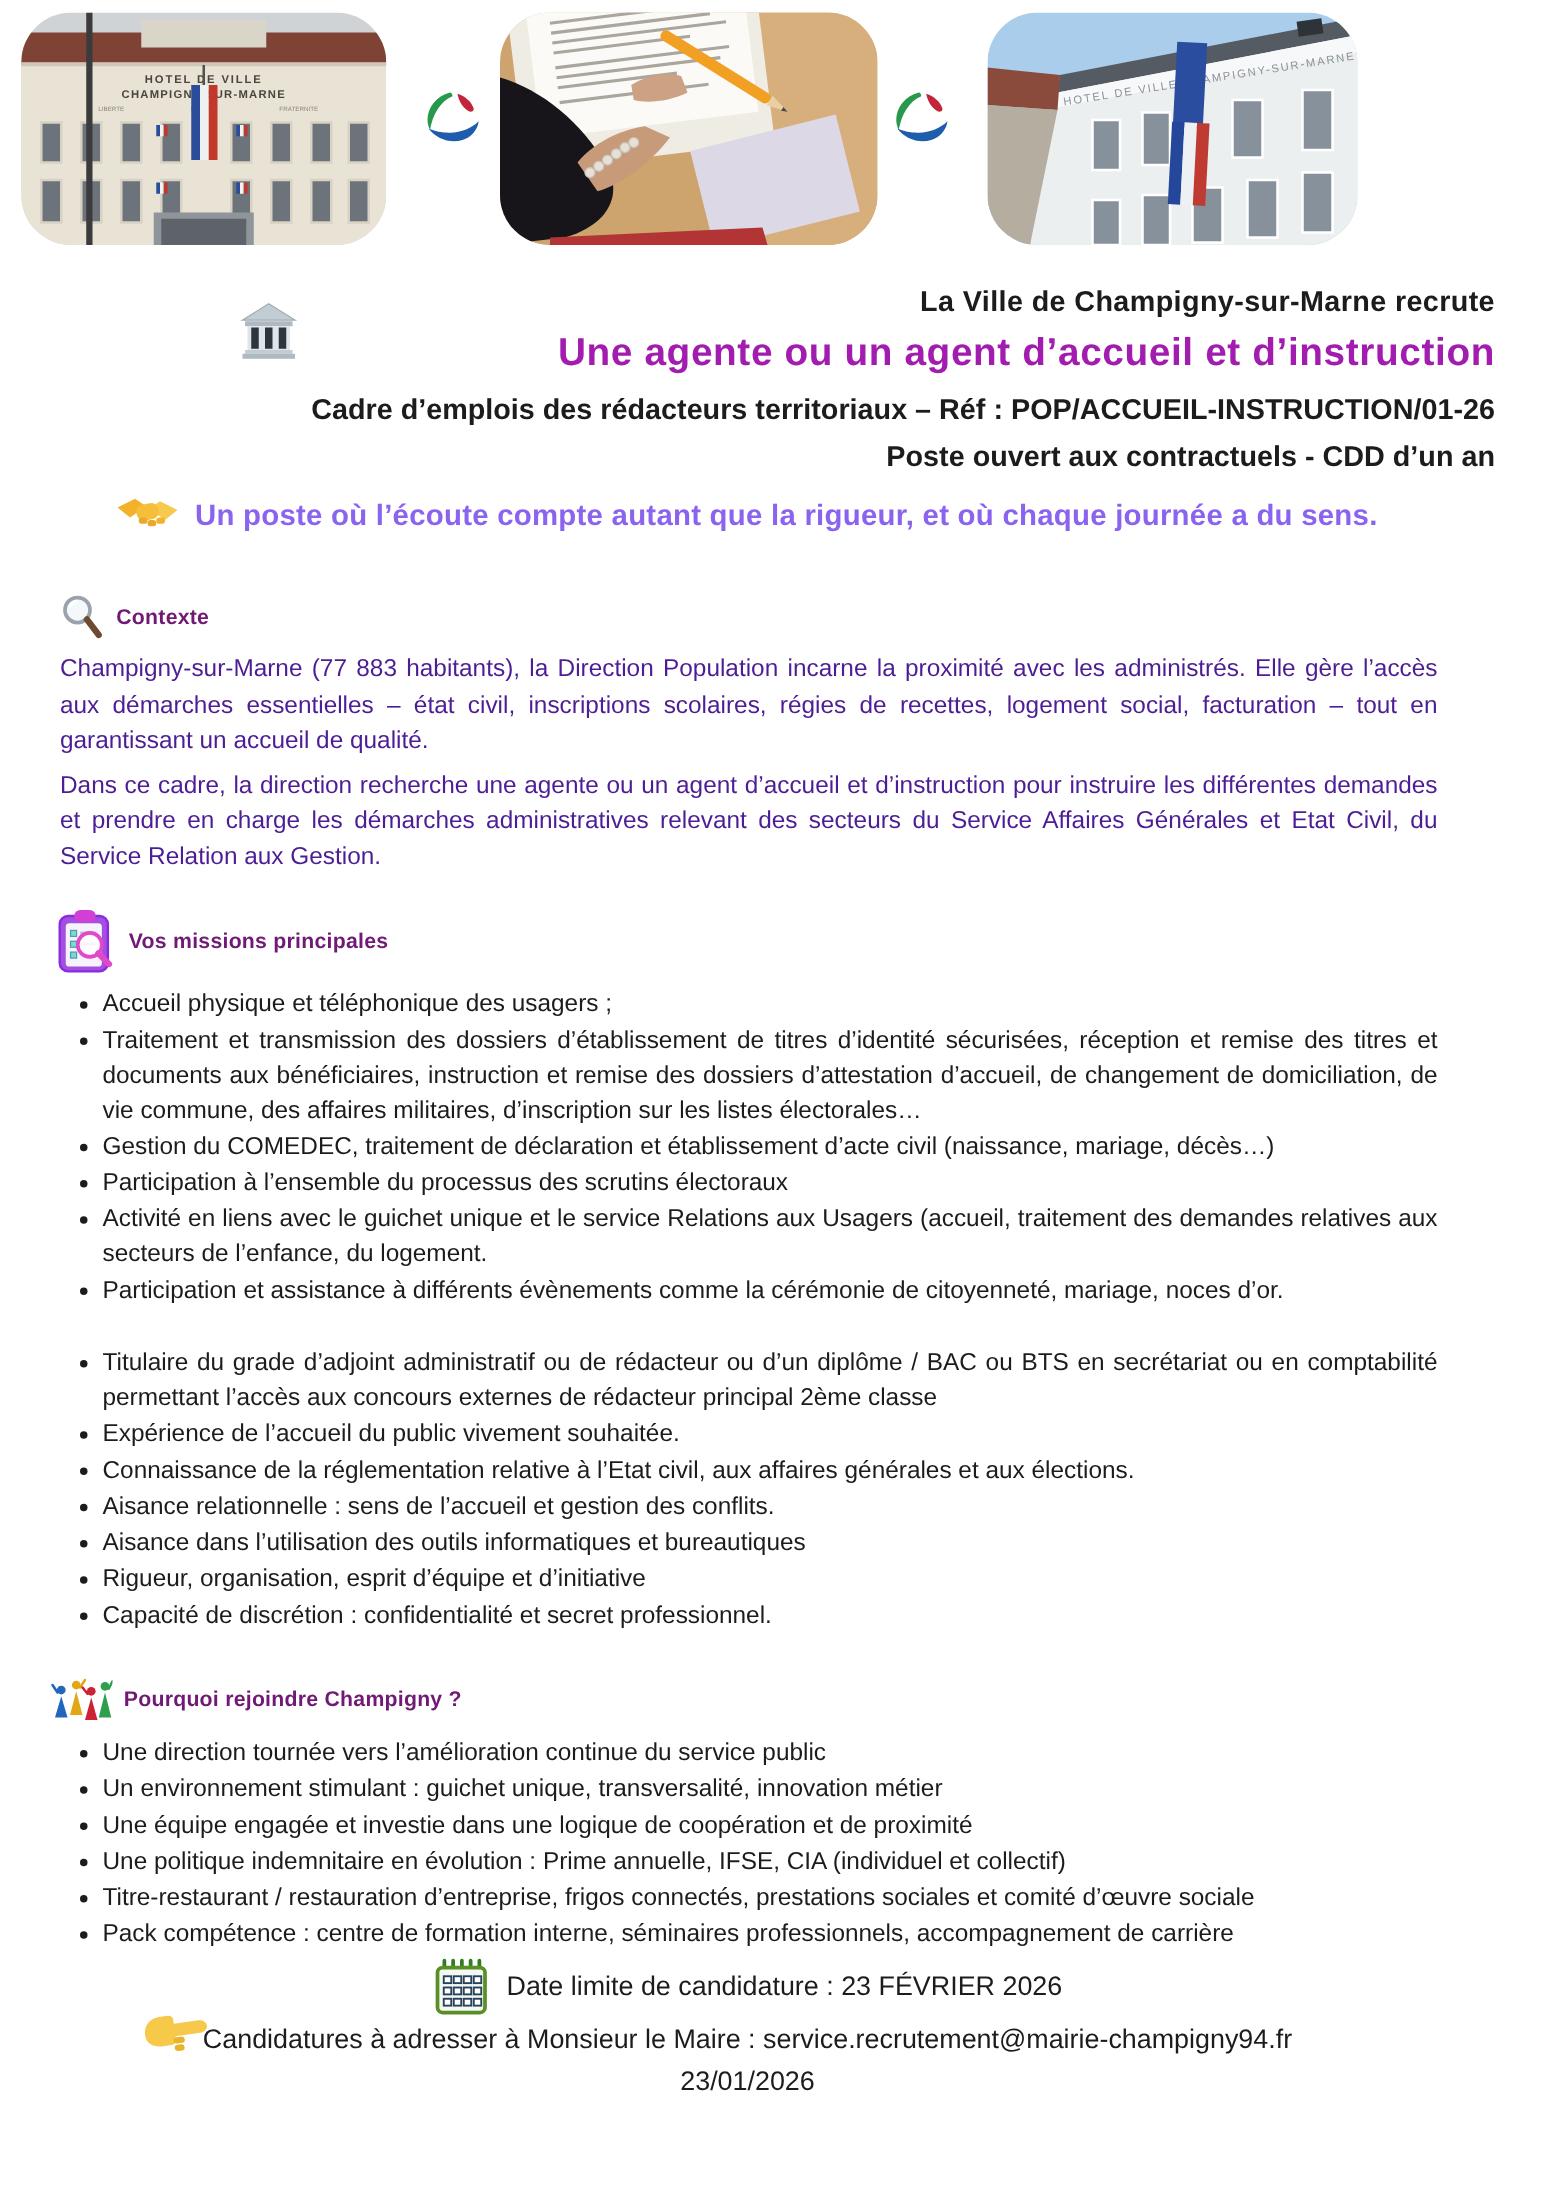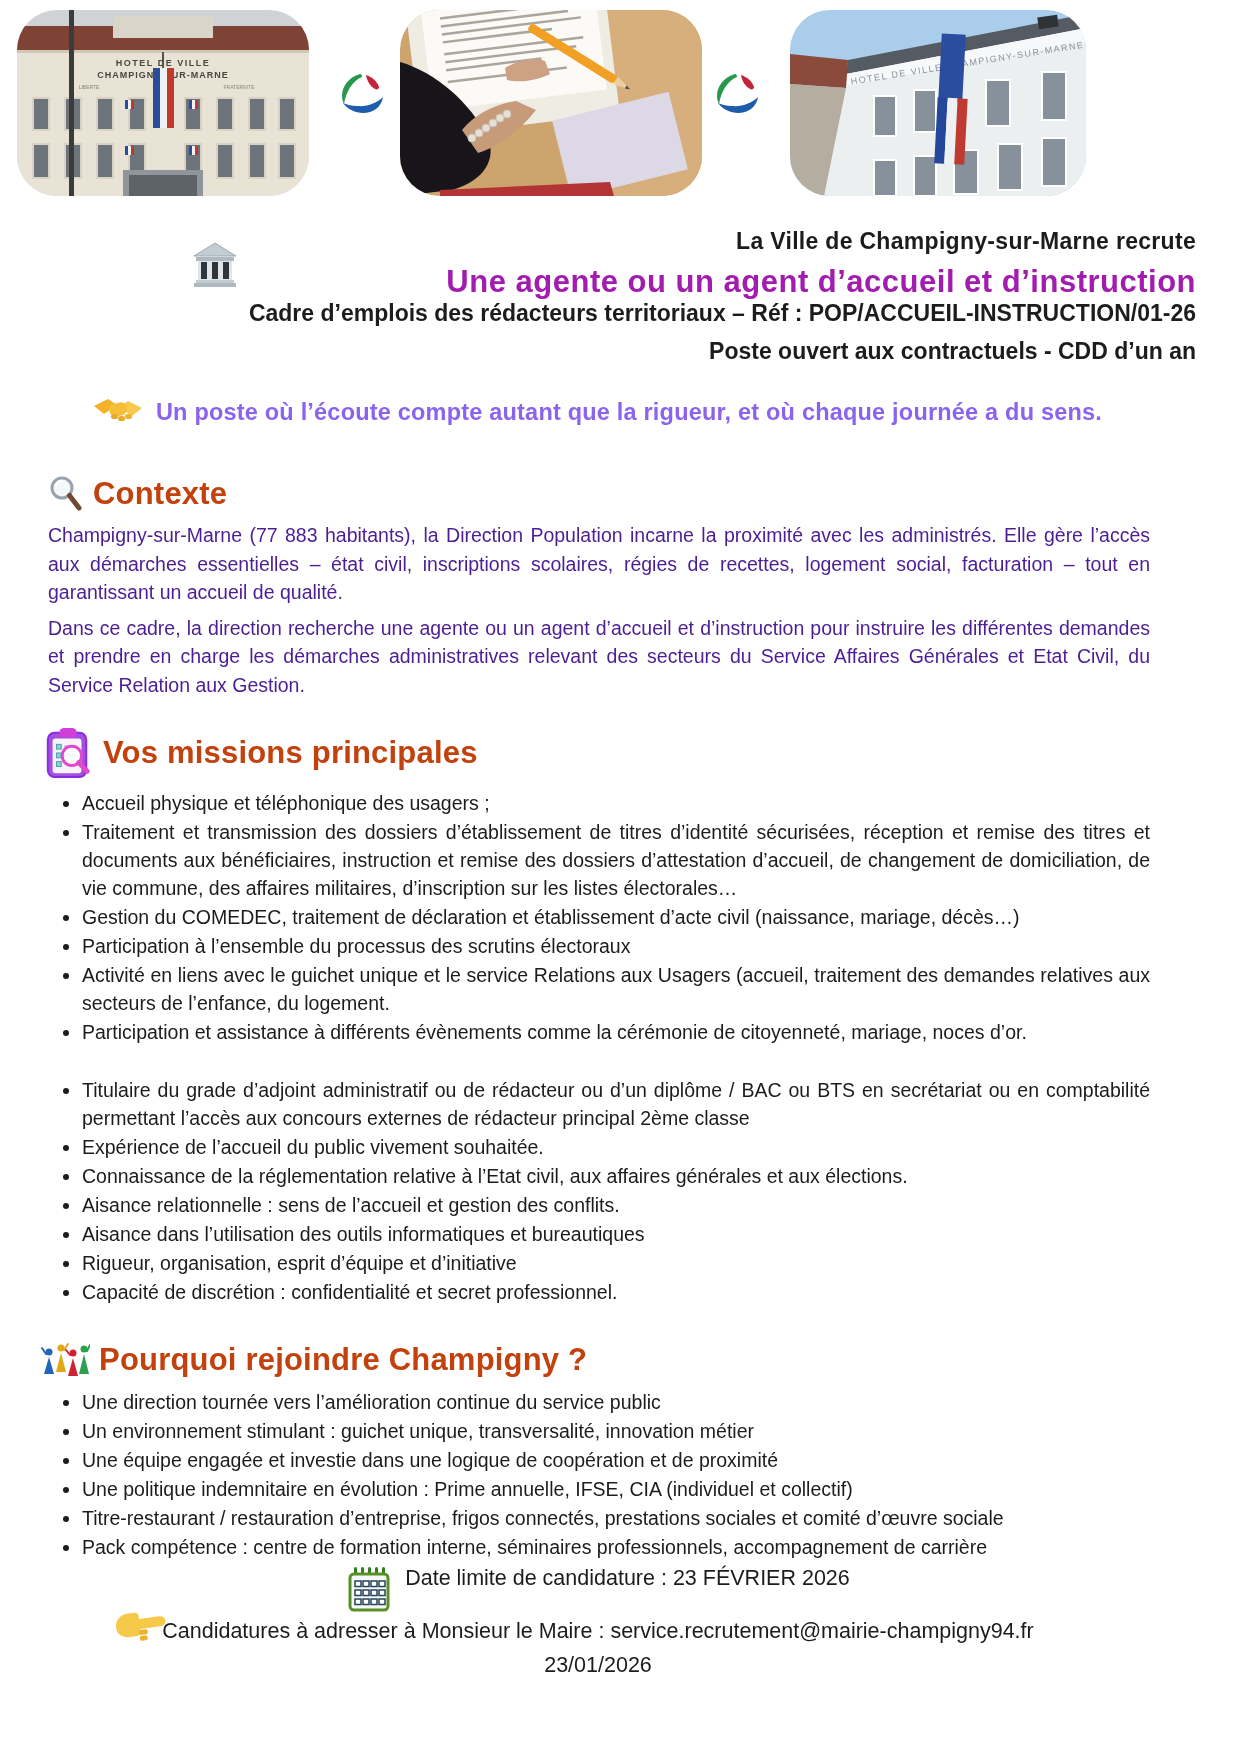--- a/index.html
+++ b/index.html
@@ -16,34 +16,34 @@
   .logo.l1 { margin-left:30px; }
   .photo.p2 { margin-left:15px; }
   .logo.l2 { margin-left:12px; }
   .photo.p3 { margin-left:30px; }
 
   
   .title-block { position:absolute; top:228px; left:0; right:0; text-align:right;padding-left:39px; }
   .bank-icon { position:absolute; left:192px; top:12px; width:46px; height:48px; }
   .title-intro   { font-size:23px; font-weight:700; letter-spacing:.3px; }
   .title-job     { font-size:31px; font-weight:700; letter-spacing:.5px; color:#a21caf; margin-top:9px; }
-  .title-grade   { font-size:23px; font-weight:700; }
+  .title-grade   { font-size:23px; font-weight:700; margin-top:14px; }
   .title-contract{ font-size:23px; font-weight:700; margin-top:11px; }
 
   .tagline {
     position:absolute; top:394px; left:0; right:0;
     display:flex; justify-content:center; align-items:center; gap:14px;
     color:#8a63ef; font-weight:700; font-size:23.5px; letter-spacing:.2px;
   }
   .handshake { width:48px; height:36px; flex:0 0 auto; }
 
   
   .content { position:absolute; top:474px; left:48px; right:46px; }
   .sec-head { display:flex; align-items:center; gap:9px; }
-  .sec-head h2 { margin:0; font-size:31px; font-weight:700; color:#c2410c; letter-spacing:.2px; }
+  .sec-head h2 { margin:0; font-size:17px; font-weight:700; color:#701a75; letter-spacing:.2px; }
   .sec-head .hicon { flex:0 0 auto; }
   .magnifier-icon { width:36px; height:40px; }
   .clipboard-icon { width:52px; height:56px; margin-left:-6px; }
   .person-icon    { width:38px; height:38px; margin-left:-2px; }
   .people-icon    { width:50px; height:40px; margin-left:-8px; }
 
   .sec p {
     margin:7px 0 0 0; font-size:19.5px; line-height:28.5px;
     text-align:justify; color:#4c1d95;
   }
@@ -51,21 +51,21 @@
   .sec li {
     font-size:19.5px; line-height:28px; margin:1px 0;
     text-align:justify; color:#1c1c1c;
   }
   .sec.missions { margin-top:26px; }
   .sec.profil   { margin-top:30px; }
   .sec.pourquoi { margin-top:34px; }
 
   
   .footer { position:absolute; top:1566px; left:0; right:0; text-align:center; font-size:21.5px; }
-  .f-deadline { display:flex; justify-content:center; gap:13px; }
+  .f-deadline { display:flex; justify-content:center; align-items:center; gap:13px; }
   .calendar-icon { width:46px; height:46px; }
   .f-apply { margin-top:7px; }
   .f-ref   { margin-top:9px; }
   .f-date  { margin-top:9px; }
   .finger-icon { position:absolute; left:112px; top:1606px; width:56px; height:40px; }
 </style>
 </head>
 <body>
 
 <div class="page">

